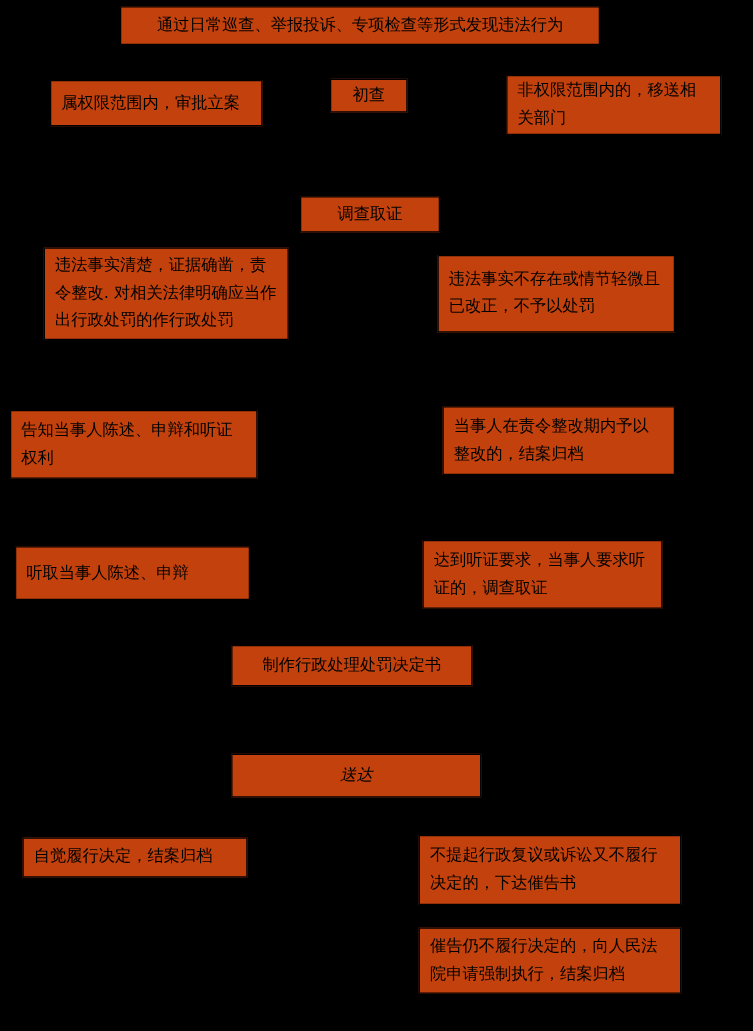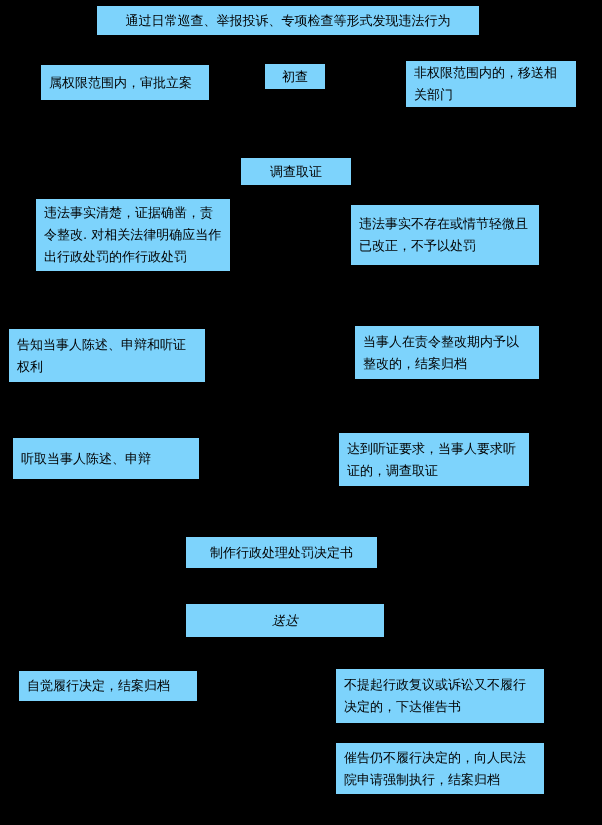--- a/index.html
+++ b/index.html
@@ -10,21 +10,21 @@
   .canvas {
     position: relative;
     width: 602px;
     height: 825px;
     background: #000000;
     font-family: "DejaVu Sans", sans-serif;
     overflow: hidden;
   }
   .node {
     position: absolute;
-    background: #7dd3fc;
+    background: #c2410c;
     color: #000000;
     border: 1px solid #000000;
     box-sizing: border-box;
     font-size: 13px;
     line-height: 22px;
     display: flex;
     align-items: center;
   }
   .node.center {
     justify-content: center;
@@ -40,21 +40,21 @@
   .n-file-case      { left: 40px;  top: 64px;  width: 170px; height: 37px; }
   .n-initial-check  { left: 264px; top: 63px;  width: 62px;  height: 27px; }
   .n-transfer       { left: 405px; top: 60px;  width: 172px; height: 48px; }
   .n-investigate    { left: 240px; top: 157px; width: 112px; height: 29px; }
   .n-order-rectify  { left: 35px;  top: 198px; width: 196px; height: 74px; }
   .n-no-penalty     { left: 350px; top: 204px; width: 190px; height: 62px; }
   .n-inform-rights  { left: 8px;   top: 328px; width: 198px; height: 55px; }
   .n-rectified-close{ left: 354px; top: 325px; width: 186px; height: 55px; }
   .n-hear-statement { left: 12px;  top: 437px; width: 188px; height: 43px; }
   .n-hearing        { left: 338px; top: 432px; width: 192px; height: 55px; }
-  .n-decision-doc   { left: 185px; top: 536px; width: 193px; height: 33px; }
+  .n-decision-doc   { left: 185px; top: 516px; width: 193px; height: 33px; }
   .n-deliver        { left: 185px; top: 603px; width: 200px; height: 35px; font-style: italic; }
   .n-voluntary      { left: 18px;  top: 670px; width: 180px; height: 32px; }
   .n-reminder       { left: 335px; top: 668px; width: 210px; height: 56px; }
   .n-enforce        { left: 335px; top: 742px; width: 210px; height: 53px; }
 </style>
 </head>
 <body>
 
 <div class="canvas">
 

